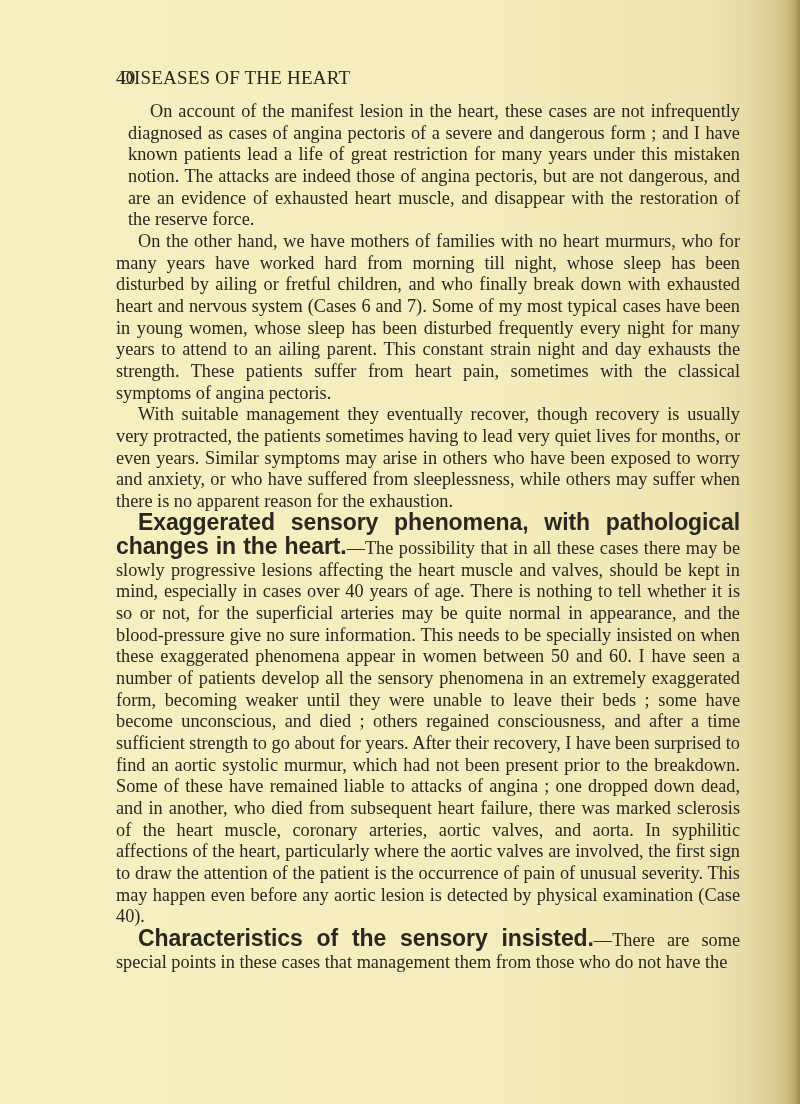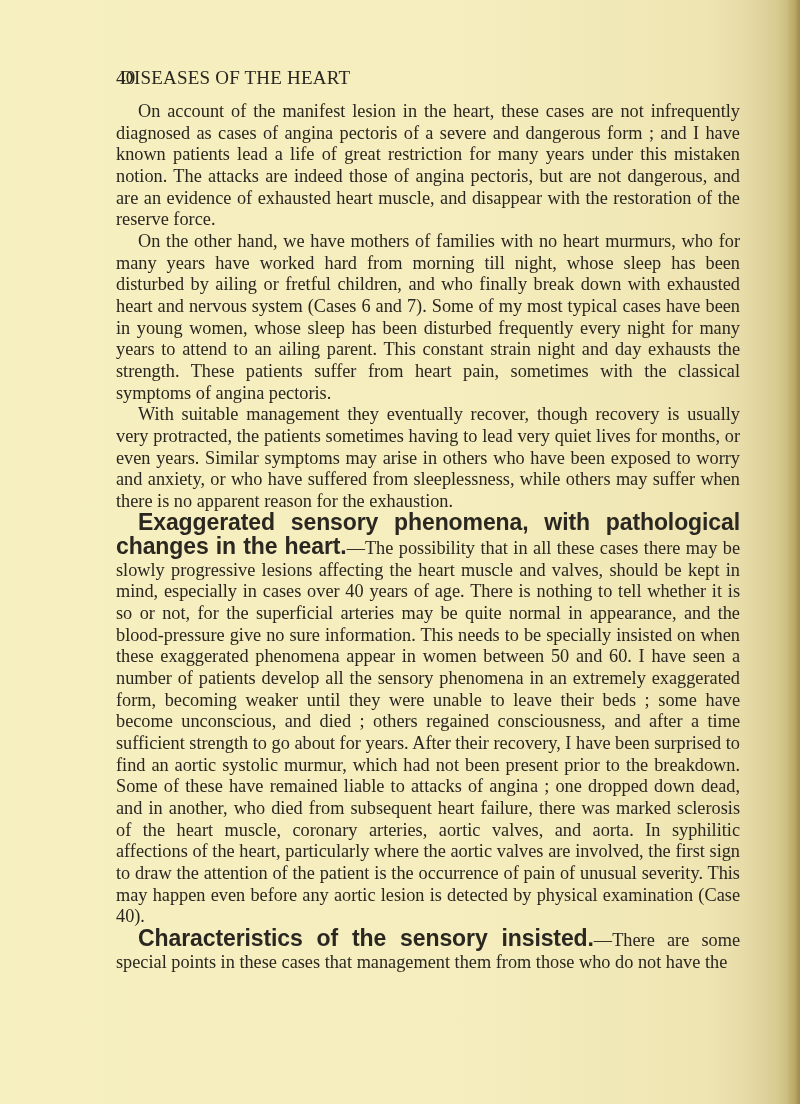--- a/index.html
+++ b/index.html
@@ -18,21 +18,21 @@
     font-family: "Liberation Serif", serif; font-size: 19px; letter-spacing: 0.2px;
   }
   .page-number { position: absolute; left: 0; top: 0; }
   .running-title { position: absolute; left: 4px; right: 0; top: 0; }
   .body-text {
     position: absolute; top: 101px; left: 116px; width: 624px;
     font-family: "Liberation Serif", serif; font-size: 18.3px; line-height: 21.65px;
     text-align: justify; hyphens: manual;
   }
   .body-text p { margin: 0; text-indent: 22px; }
-  .body-text p.first { text-indent: 22px; }
+  .body-text p.first { text-indent: 22px; margin-left: 12px; }
   .heading-run {
     font-family: "Liberation Sans", "DejaVu Sans", sans-serif; font-weight: bold;
     font-size: 23px; letter-spacing: -0.1px;
   }
 </style>
 </head>
 <body>
 
 <div class="page-edge"></div>
 

